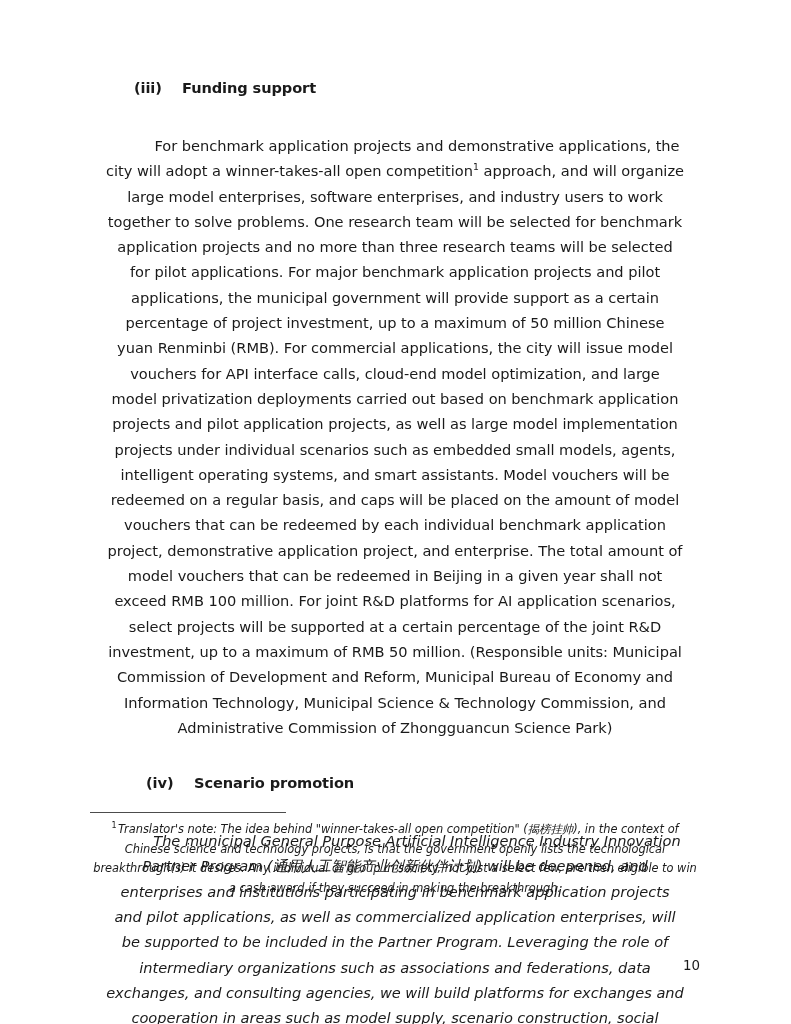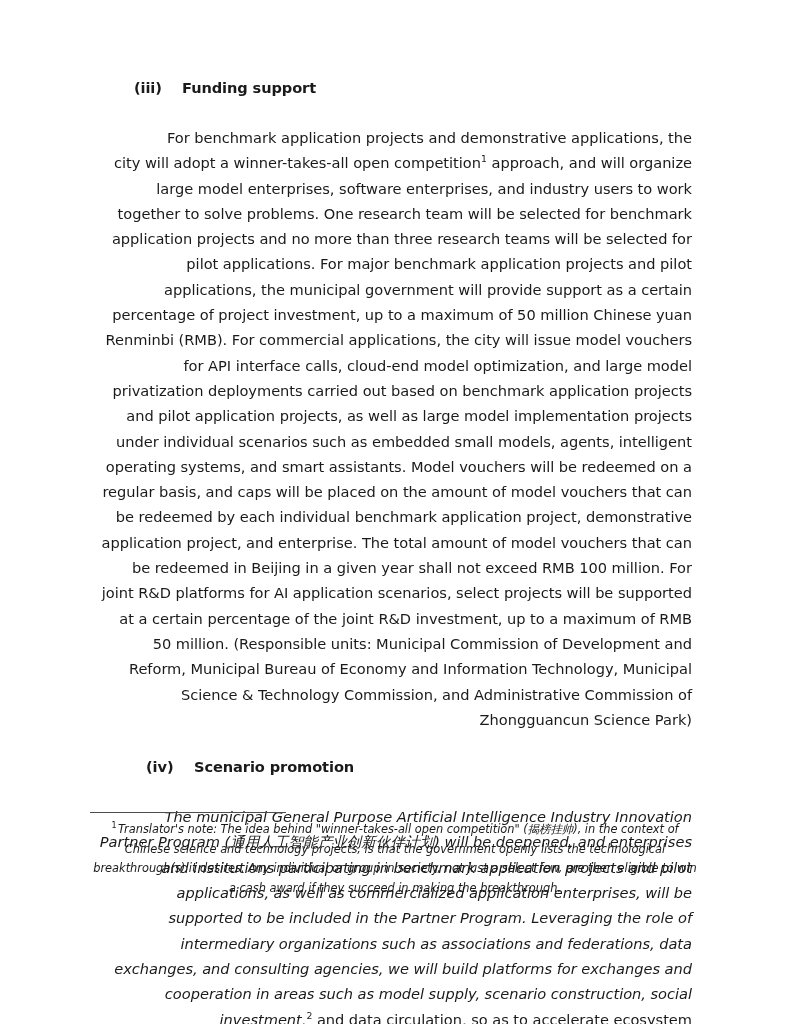--- a/index.html
+++ b/index.html
@@ -51,22 +51,22 @@
   .heading .htext {
     font-weight: bold;
   }
   .heading-1 { margin-left: 44px; }
   .heading-2 { margin-left: 56px; }
 
   
   .para {
     font-size: 14.6px;
     line-height: 25.3px;
-    text-align: right;
-    margin: 8px;
+    text-align: center;
+    margin: 16px;
     padding: 0;
     letter-spacing: -0.02px;
     word-spacing: -0.05px;
   }
   .para .lead {
     display: inline-block;
     width: 44px;
   }
 
   .gap-after-heading { height: 19px; }
@@ -149,14 +149,15 @@
 
   </div>
 
   <div class="footnotes">
     <div class="fn-rule"></div>
 
     <p class="fn"><sup class="fnnum">1</sup><span class="cjk">Translator's note: The idea behind "winner-takes-all open competition" (揭榜挂帅), in the context of Chinese science and technology projects, is that the government openly lists the technological breakthrough(s) it desires. Any individual or group in society, not just a select few, are then eligible to win a cash award if they succeed in making the breakthrough.</span></p>
 
   </div>
 
+  <div class="page-number">10</div>
 
 </div>
 
 </body></html>

